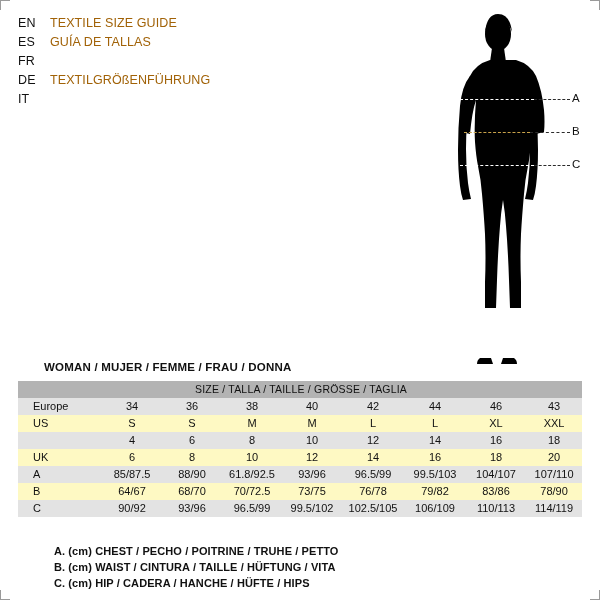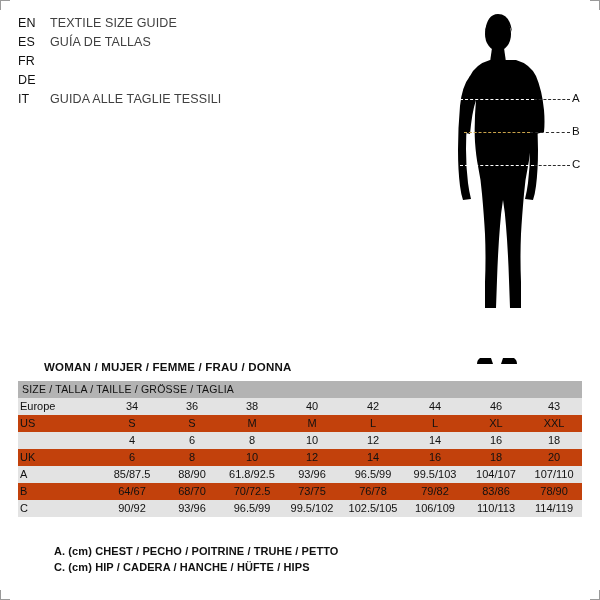--- a/index.html
+++ b/index.html
@@ -38,21 +38,21 @@
     letter-spacing: 0.1px;
   }
   .lang-code {
     width: 32px;
     flex: 0 0 32px;
     font-size: 12.5px;
     color: #111;
   }
   .lang-title {
     font-size: 12.5px;
-    color: #404040;
+    color: #a16207;
     white-space: nowrap;
   }
 
   
   .figure-wrap {
     position: absolute;
     top: 10px;
     left: 420px;
     width: 170px;
     height: 360px;
@@ -108,35 +108,35 @@
     padding: 0 2px;
     text-align: center;
     color: #111;
     font-size: 11px;
     line-height: 17px;
     white-space: nowrap;
     overflow: hidden;
   }
   table.size-table td.rowlabel {
     text-align: left;
-    padding-left: 2px;
+    padding-left: 15px;
   }
   tr.head-row td {
     background: #b3b3b3;
     font-weight: normal;
-    text-align: left;
+    text-align: center;
     padding-left: 4px;
     font-size: 10.5px;
     letter-spacing: 0.2px;
   }
   tr.shade td {
     background: #e3e3e3;
   }
   tr.plain td {
-    background: #c2410c;
+    background: #fef9c3;
   }
 
   
   .legend {
     position: absolute;
     top: 543px;
     left: 18px;
     width: 500px;
   }
   .legend-row {
@@ -179,24 +179,24 @@
     </div>
     <div class="lang-row">
       <span class="lang-code">ES</span>
       <span class="lang-title">GUÍA DE TALLAS</span>
     </div>
     <div class="lang-row">
       <span class="lang-code">FR</span>
     </div>
     <div class="lang-row">
       <span class="lang-code">DE</span>
+      <span class="lang-title">TEXTILGRÖßENFÜHRUNG</span>
     </div>
     <div class="lang-row">
       <span class="lang-code">IT</span>
-      <span class="lang-title">GUIDA ALLE TAGLIE TESSILI</span>
     </div>
   </div>
 
   <div class="figure-wrap">
     <svg class="figure-svg" width="170" height="360" viewBox="0 0 170 360">
       <g fill="#000000">
 
         <ellipse cx="78" cy="24" rx="13" ry="17"></ellipse>
 
         <path d="M72,38 L84,38 L86,52 L70,52 Z"></path>
@@ -356,16 +356,17 @@
           <td>106/109</td>
           <td>110/113</td>
           <td>114/119</td>
         </tr>
       </tbody>
     </table>
   </div>
 
   <div class="legend">
     <div class="legend-row">A. (cm) CHEST / PECHO / POITRINE / TRUHE / PETTO</div>
+    <div class="legend-row">B. (cm) WAIST / CINTURA / TAILLE / HÜFTUNG / VITA</div>
     <div class="legend-row">C. (cm) HIP / CADERA / HANCHE / HÜFTE / HIPS</div>
   </div>
 
 </div>
 
 </body></html>

